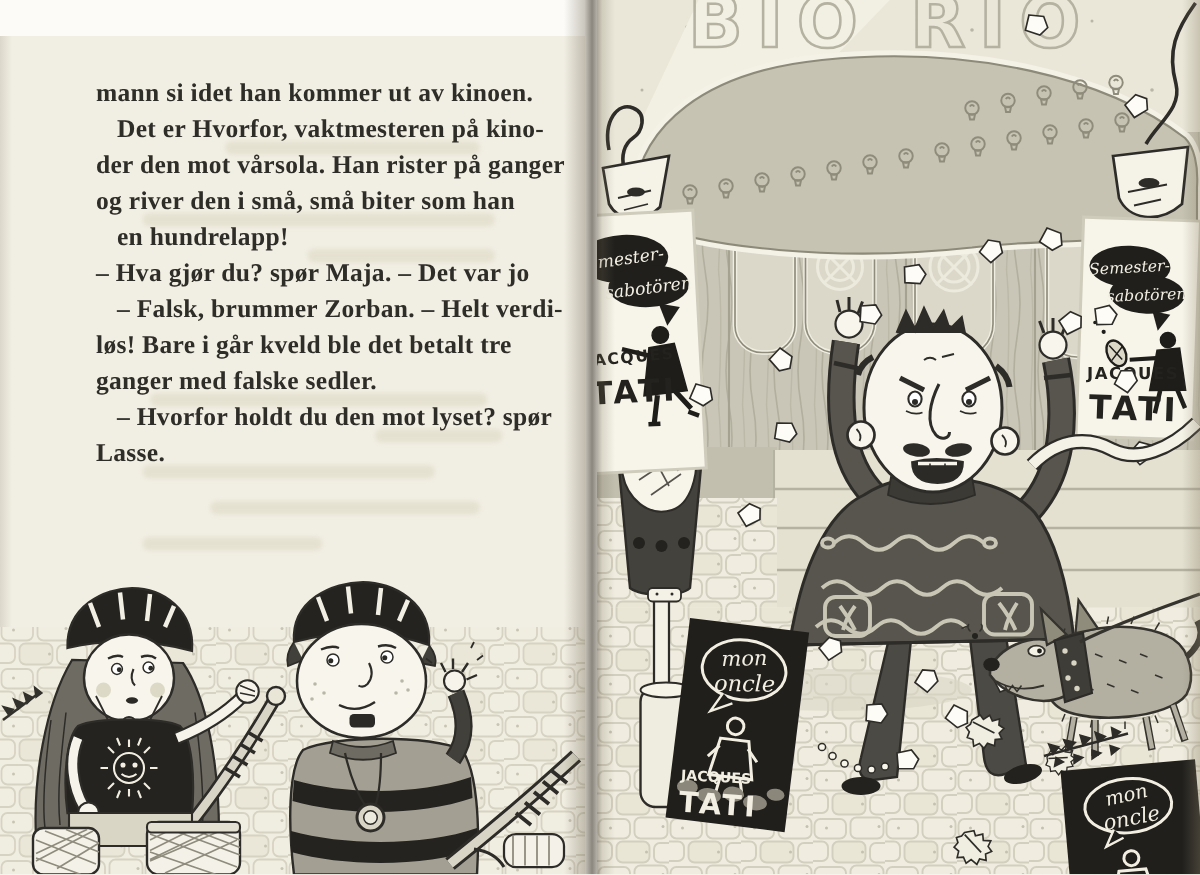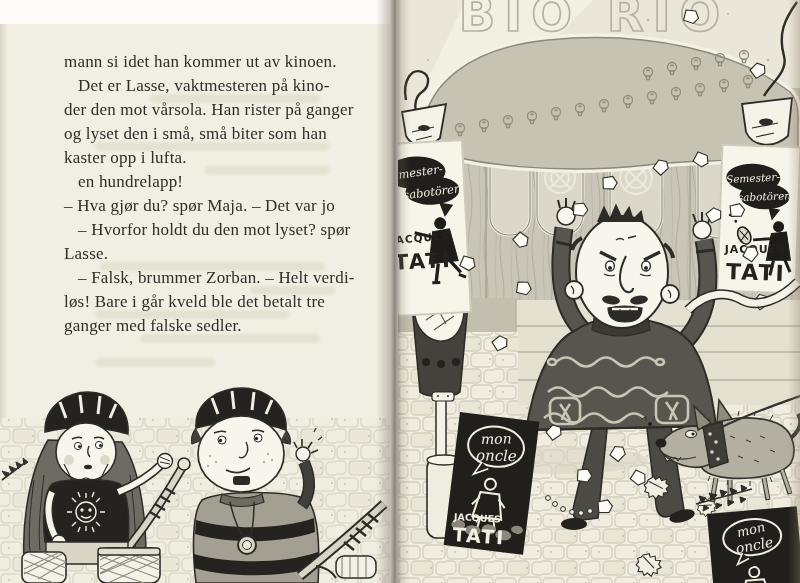--- a/index.html
+++ b/index.html
@@ -4,21 +4,21 @@
 <style>
   html,body{margin:0;padding:0;background:#fbfaf5;}
   #stage{position:relative;width:800px;height:583px;overflow:hidden;background:#fcfbf7;
          font-family:"Liberation Serif", serif;}
   
   #left-page{position:absolute;left:0;top:24px;width:390px;height:559px;background:#f1eee3;overflow:hidden;}
   #left-page .edge-shade{position:absolute;left:0;top:0;width:8px;height:100%;
       background:linear-gradient(90deg,rgba(120,110,90,.18),rgba(120,110,90,0));}
   #story-text{position:absolute;left:64px;top:26px;width:322px;color:#2f2d28;
       font-size:17px;line-height:24px;letter-spacing:.2px;z-index:3;}
-  .story-para{margin:0;}
+  .story-para{margin:0;font-weight:bold;}
   .story-line{display:block;white-space:nowrap;}
   .story-para.indent .story-line:first-child{text-indent:14px;}
   .ghost{position:absolute;height:9px;border-radius:5px;background:#ddd8c3;opacity:.55;filter:blur(1.5px);z-index:1;}
   
   #gutter{position:absolute;left:376px;top:0;width:34px;height:583px;z-index:6;
       background:linear-gradient(90deg,rgba(90,80,60,0) 0%,rgba(90,80,60,.30) 40%,
                  rgba(45,38,26,.55) 55%,rgba(120,110,88,.22) 75%,rgba(120,110,88,0) 100%);}
   
   #right-page{position:absolute;left:398px;top:0;width:402px;height:583px;background:#e9e6d8;overflow:hidden;}
   #right-edge{position:absolute;right:0;top:0;width:12px;height:583px;z-index:7;
@@ -45,37 +45,36 @@
       <div class="ghost" style="left:95px;top:286px;width:195px;"></div>
       <div class="ghost" style="left:140px;top:310px;width:180px;"></div>
       <div class="ghost" style="left:95px;top:334px;width:120px;"></div>
     </div>
 
     <div id="story-text">
         <p class="story-para">
           <span class="story-line">mann si idet han kommer ut av kinoen.</span>
         </p>
         <p class="story-para indent">
-          <span class="story-line">Det er Lasse, vaktmesteren på kino-</span>
+          <span class="story-line">Det er Hvorfor, vaktmesteren på kino-</span>
           <span class="story-line">der den mot vårsola. Han rister på ganger</span>
-          <span class="story-line">og lyset den i små, små biter som han</span>
-          <span class="story-line">kaster opp i lufta.</span>
+          <span class="story-line">og river den i små, små biter som han</span>
         </p>
         <p class="story-para indent">
           <span class="story-line">en hundrelapp!</span>
           <span class="story-line">– Hva gjør du? spør Maja. – Det var jo</span>
         </p>
         <p class="story-para indent">
-          <span class="story-line">– Hvorfor holdt du den mot lyset? spør</span>
-          <span class="story-line">Lasse.</span>
-        </p>
-        <p class="story-para indent">
           <span class="story-line">– Falsk, brummer Zorban. – Helt verdi-</span>
           <span class="story-line">løs! Bare i går kveld ble det betalt tre</span>
           <span class="story-line">ganger med falske sedler.</span>
+        </p>
+        <p class="story-para indent">
+          <span class="story-line">– Hvorfor holdt du den mot lyset? spør</span>
+          <span class="story-line">Lasse.</span>
         </p>
       </div>
 
     <svg style="position:absolute;left:0;top:356px;z-index:2;" width="390" height="203" viewBox="0 0 390 203">
       <defs>
         <pattern id="cobL" width="48" height="32" patternUnits="userSpaceOnUse">
           <rect x="1" y="2" width="21" height="13" rx="4" fill="none" stroke="#d7d3c2" stroke-width="1.2"></rect>
           <rect x="25" y="1" width="22" height="14" rx="4" fill="none" stroke="#d7d3c2" stroke-width="1.2"></rect>
           <rect x="-11" y="17" width="21" height="13" rx="4" fill="none" stroke="#d7d3c2" stroke-width="1.2"></rect>
           <rect x="13" y="17" width="22" height="14" rx="4" fill="#eae7d8" stroke="#d7d3c2" stroke-width="1.2"></rect>

